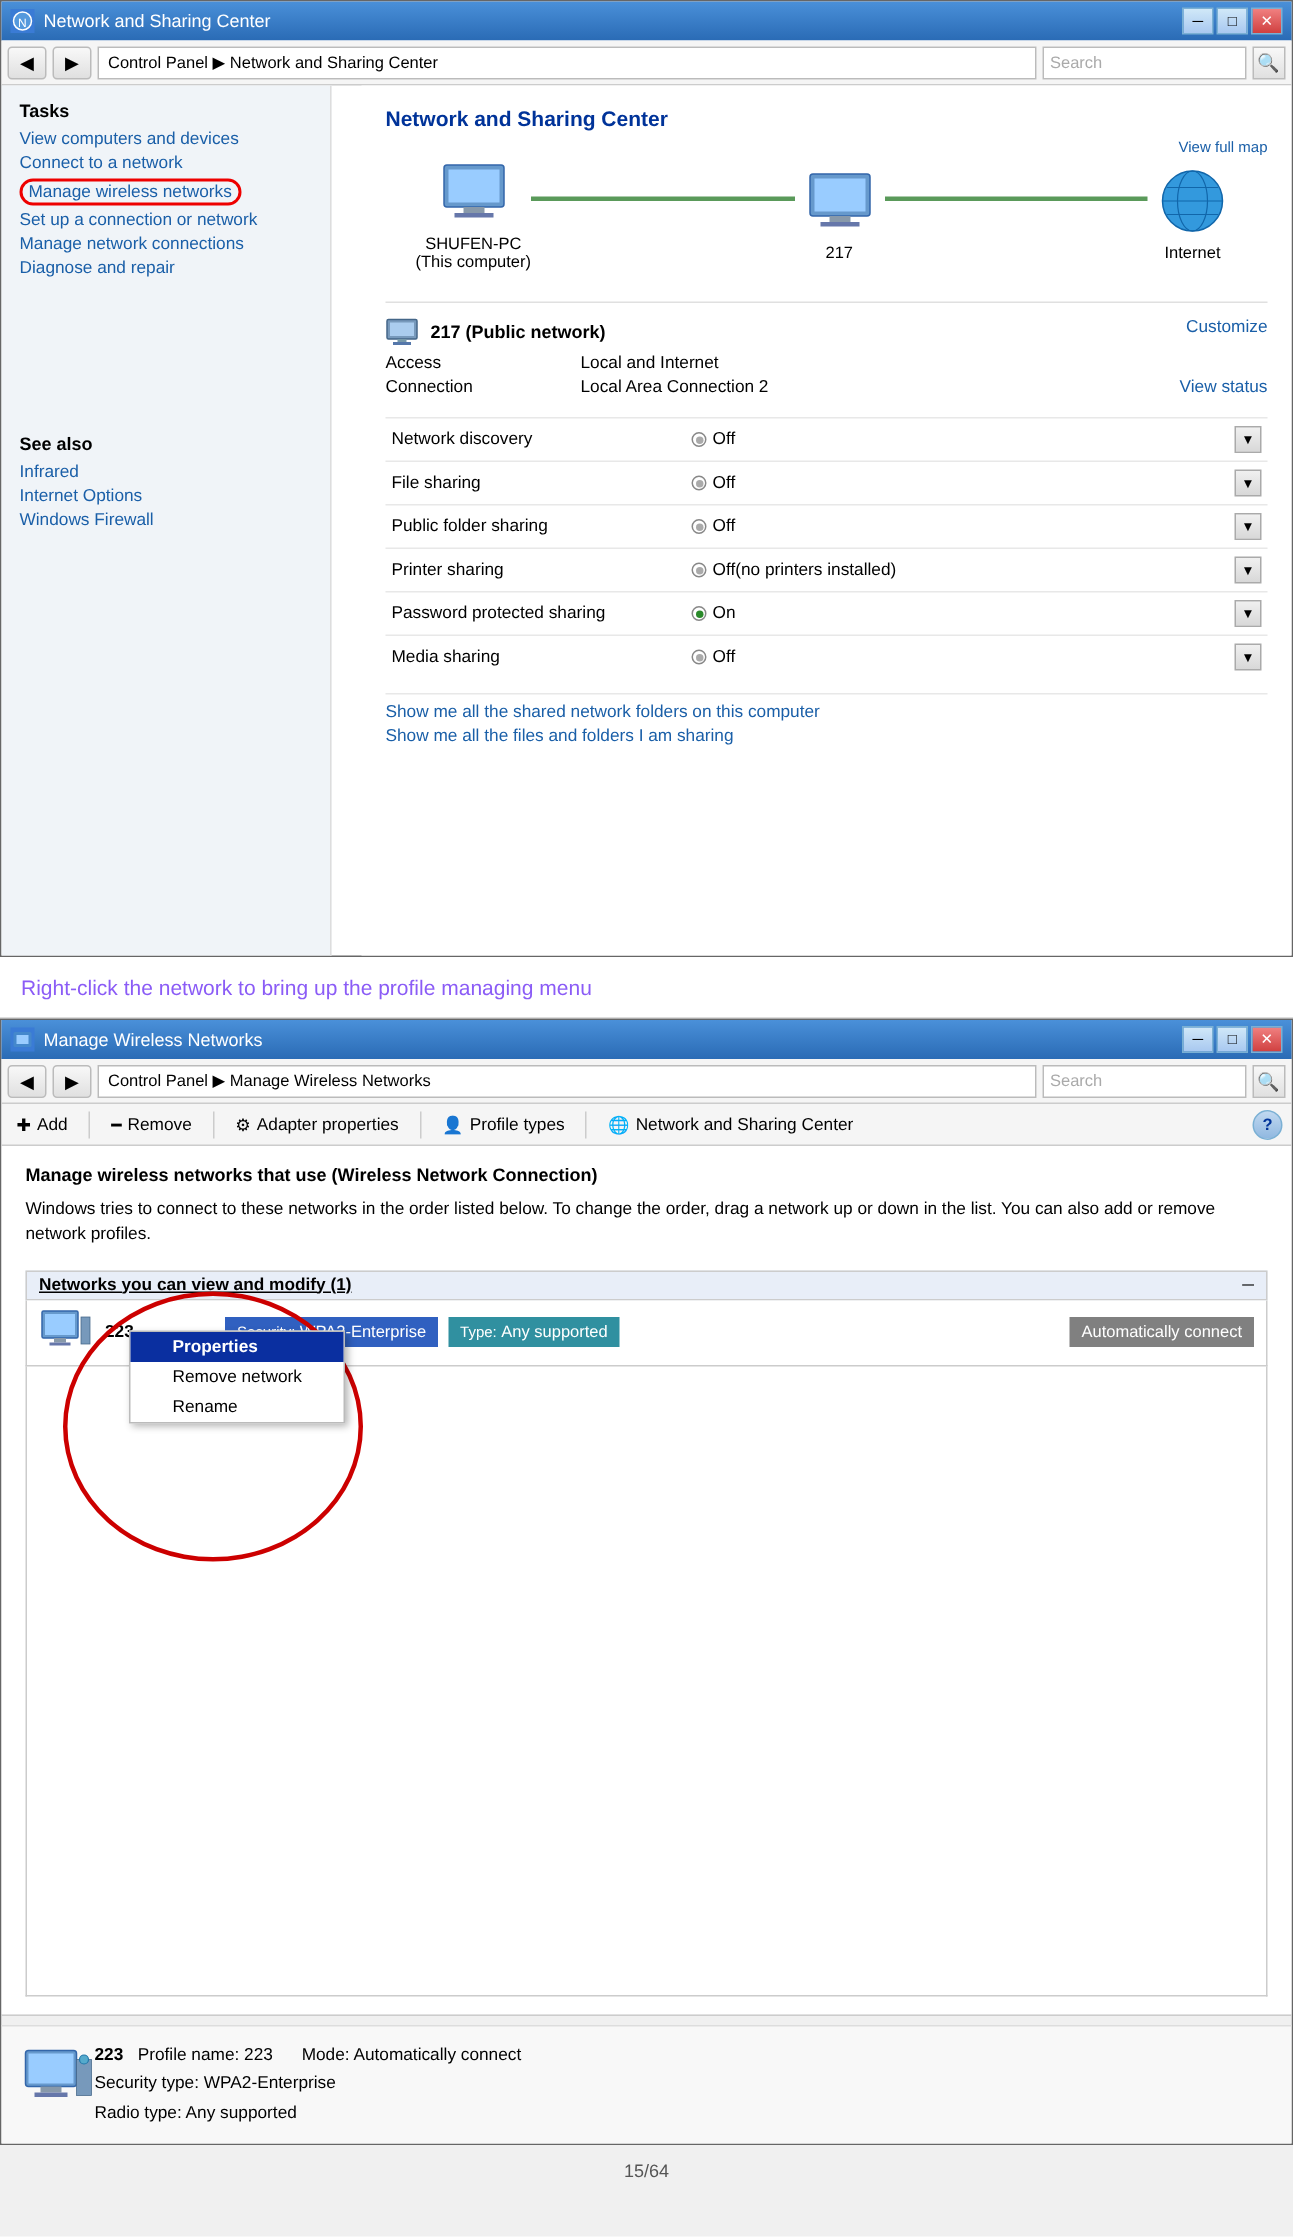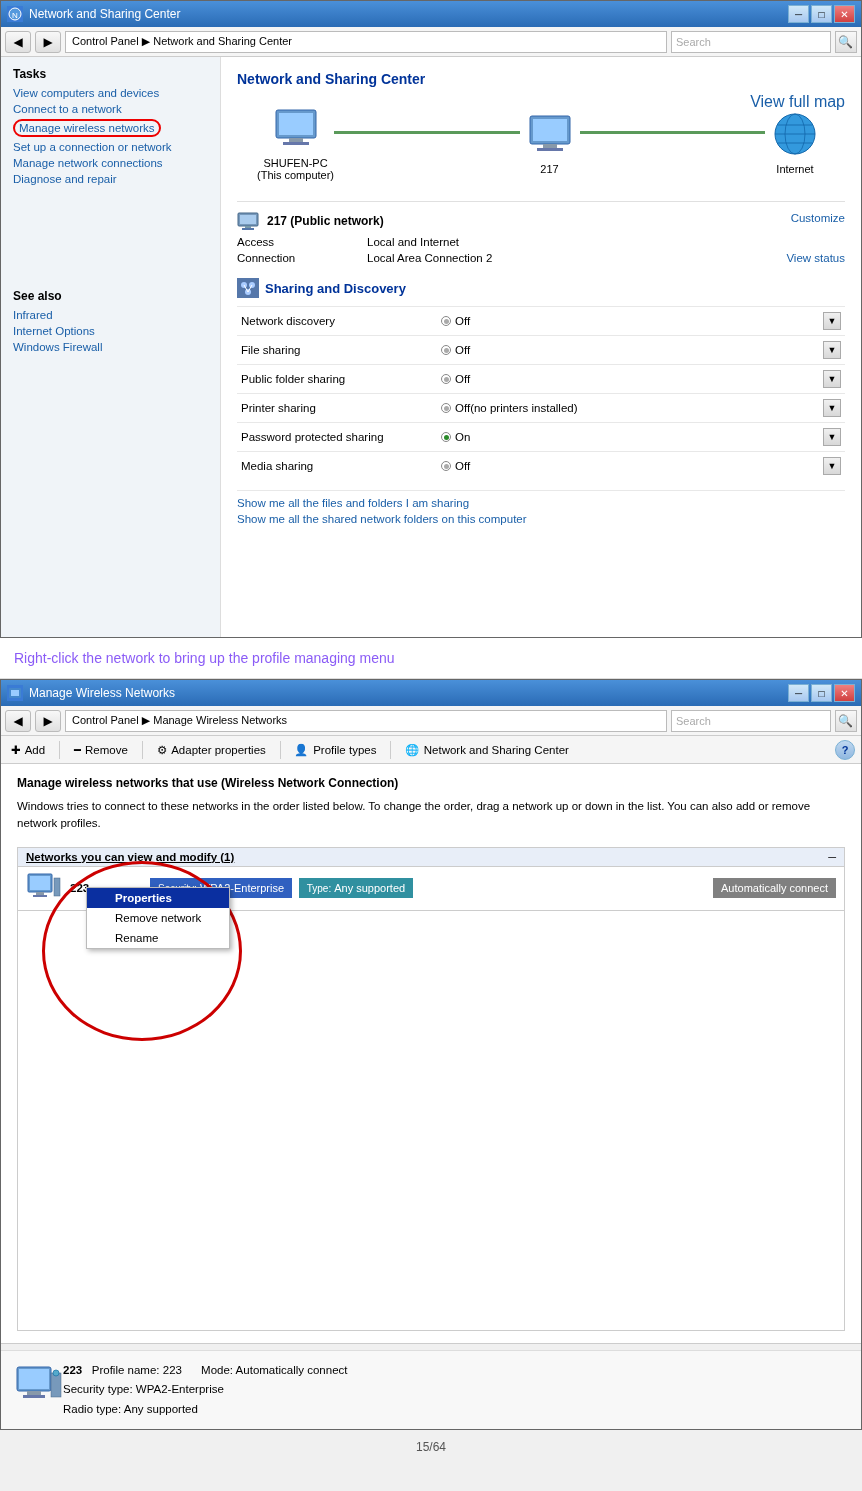--- a/index.html
+++ b/index.html
@@ -90,21 +90,21 @@
       flex: 1;
       background: #fff;
       border: 1px solid #bbb;
       height: 22px;
       display: flex;
       align-items: center;
       padding: 0 6px;
       font-size: 11px;
     }
     .search-box {
-      width: 160px;
+      width: 136px;
       height: 22px;
       border: 1px solid #bbb;
       display: flex;
       align-items: center;
       background: #fff;
       padding: 0 4px;
       font-size: 11px;
       color: #aaa;
     }
     .search-go-btn {
@@ -116,20 +116,21 @@
       display: flex;
       align-items: center;
       justify-content: center;
       font-size: 12px;
     }
 
     
     .main-layout {
       display: flex;
       min-height: 580px;
+      gap: 20px;
     }
 
     
     .sidebar {
       width: 220px;
       background: #f0f4f8;
       border-right: 1px solid #ddd;
       padding: 10px 12px;
       flex-shrink: 0;
     }
@@ -201,21 +202,21 @@
       flex: 1;
       height: 3px;
       background: #5a9a5a;
       margin-bottom: 20px;
     }
     .view-full-map {
       position: absolute;
       right: 0;
       top: -10px;
       color: #1a5fa8;
-      font-size: 16px;
+      font-size: 10px;
       cursor: pointer;
       text-align: center;
     }
 
     
     .computer-svg { width: 50px; height: 44px; }
     .globe-svg { width: 50px; height: 44px; }
 
     
     .network-info-block {
@@ -687,32 +688,20 @@
           <span class="info-label">Access</span>
           <span class="info-value">Local and Internet</span>
         </div>
         <div class="info-row">
           <span class="info-label">Connection</span>
           <span class="info-value">Local Area Connection 2</span>
           <span class="view-status-link">View status</span>
         </div>
       </div>
 
-      <div class="section-header">
-        <div class="section-header-icon">
-          <svg width="16" height="14">
-              <circle cx="4" cy="4" r="3" fill="#aaccff"></circle>
-              <circle cx="12" cy="4" r="3" fill="#aaccff"></circle>
-              <circle cx="8" cy="11" r="3" fill="#aaccff"></circle>
-              <line x1="4" y1="4" x2="8" y2="11" stroke="#fff" stroke-width="1"></line>
-              <line x1="12" y1="4" x2="8" y2="11" stroke="#fff" stroke-width="1"></line>
-            </svg>
-        </div>
-        <span class="section-header-title">Sharing and Discovery</span>
-      </div>
 
       <div>
 
         <div class="sharing-row">
           <span class="sharing-label">Network discovery</span>
           <span class="sharing-value">
             <span class="radio-dot off"></span>
             <span>Off</span>
           </span>
           <div class="dropdown-arrow">▼</div>
@@ -758,22 +747,22 @@
           <span class="sharing-label">Media sharing</span>
           <span class="sharing-value">
             <span class="radio-dot off"></span>
             <span>Off</span>
           </span>
           <div class="dropdown-arrow">▼</div>
         </div>
       </div>
 
       <div class="sharing-links">
+        <a class="sharing-link-item">Show me all the shared network folders on this computer</a>
         <a class="sharing-link-item">Show me all the files and folders I am sharing</a>
-        <a class="sharing-link-item">Show me all the shared network folders on this computer</a>
       </div>
     </div>
   </div>
 </div>
 
 <div class="instruction-text">
   <span>Right-click the network to bring up the profile managing menu</span>
 </div>
 
 <div class="window2">

